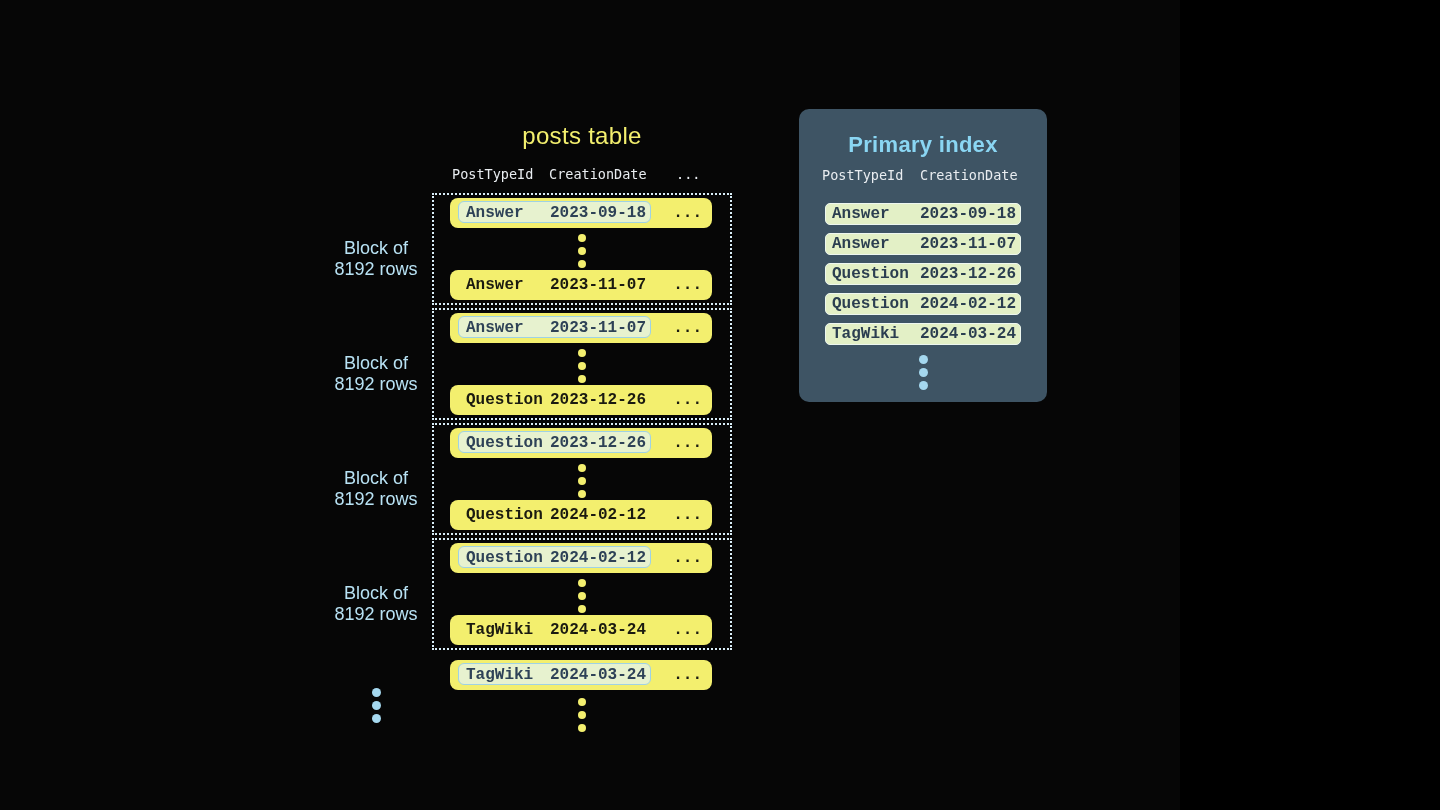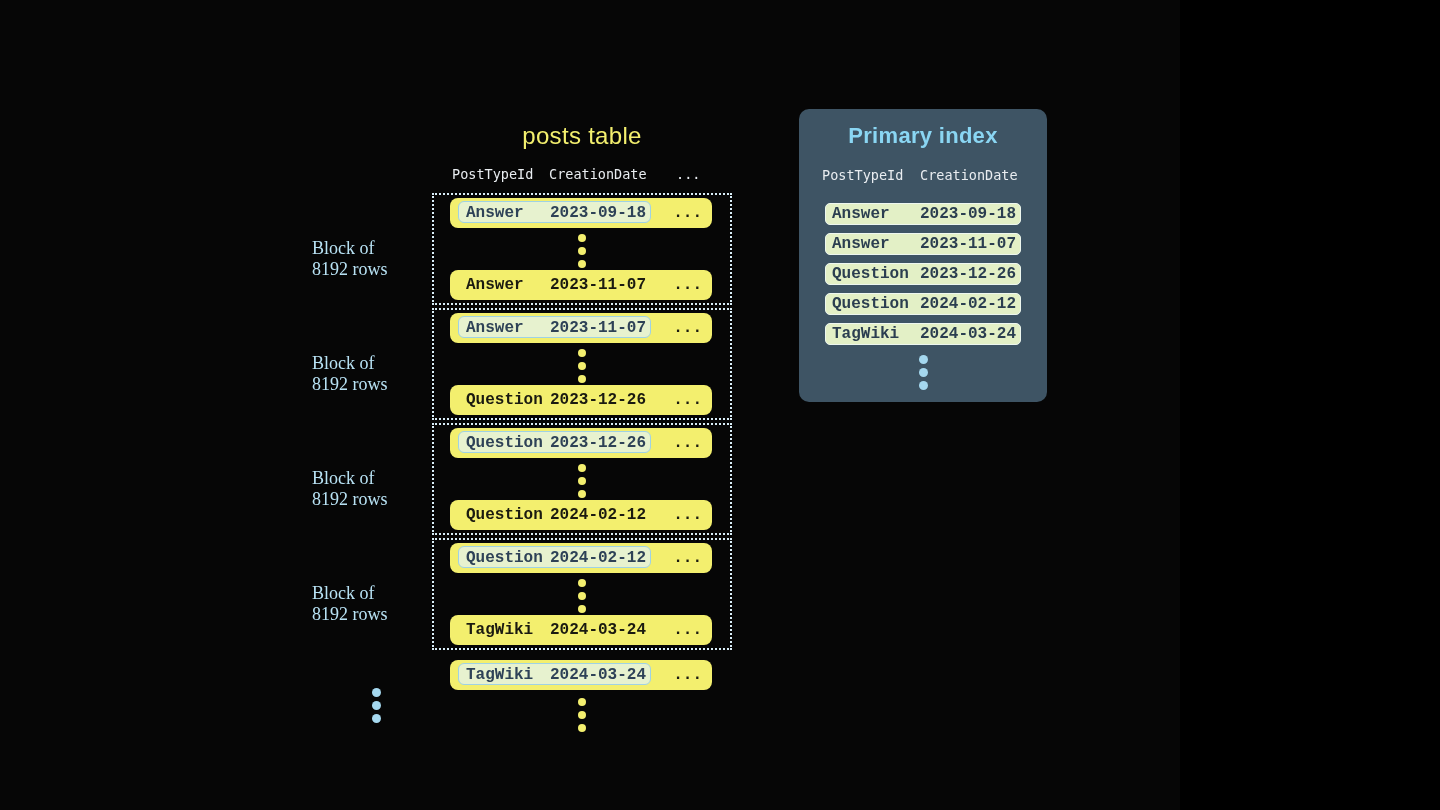--- a/index.html
+++ b/index.html
@@ -28,22 +28,22 @@
   .pt-title{position:absolute;left:432px;top:122px;width:300px;text-align:center;
             font-size:24px;font-weight:500;color:var(--yellow);letter-spacing:.3px;}
   .pt-header{position:absolute;left:432px;top:166px;width:300px;height:18px;
              font-family:"DejaVu Sans Mono","Liberation Mono",monospace;
              font-size:13.5px;font-weight:500;color:var(--header-text);}
   .pt-header span{position:absolute;top:0;white-space:pre;}
   .ph1{left:20px}.ph2{left:117px}.ph3{left:244px}
 
   .block{position:absolute;left:432px;width:300px;height:112px;box-sizing:border-box;
          border:2px dotted var(--dotted);}
-  .block-label{position:absolute;left:312px;width:160px;text-align:left;
-               font-size:18px;line-height:21px;color:var(--label-blue);font-family:Liberation Serif, serif;}
+  .block-label{position:absolute;left:296px;width:160px;text-align:center;
+               font-size:18px;line-height:21px;color:var(--label-blue);}
 
   .prow{position:absolute;left:16px;width:262px;height:30px;background:var(--yellow);
         border-radius:8px;display:flex;align-items:center;box-sizing:border-box;
         padding-left:16px;font-family:"DejaVu Sans Mono","Liberation Mono",monospace;
         font-size:16px;font-weight:700;color:var(--row-text);white-space:pre;}
   .prow .cell-bg{position:absolute;left:8px;top:3px;width:193px;height:22px;box-sizing:border-box;
         background:var(--hl-bg);border:1.5px solid var(--hl-border);border-radius:6px;}
   .prow.hl .rtype,.prow.hl .rdate{color:var(--hl-text);}
   .rtype,.rdate,.rdots{position:relative;z-index:1;font-family:Liberation Mono, monospace;}
   .rtype{width:84px;}
@@ -52,21 +52,21 @@
   .dotcol{position:absolute;display:flex;flex-direction:column;align-items:center;}
   .ydot{width:8px;height:8px;border-radius:50%;background:var(--yellow);margin:2.5px 0;}
   .bdot{width:9px;height:9px;border-radius:50%;background:var(--blue-dot);margin:2px 0;}
   .block .dotcol{left:0;right:0;top:36px;}
   .left-dots{left:296px;width:160px;top:686px;}
   .trail-dots{left:432px;width:300px;top:695px;}
 
   
   .panel{position:absolute;left:799px;top:109px;width:248px;height:293px;
          background:var(--panel-bg);border-radius:10px;}
-  .panel-title{position:absolute;left:0;right:0;top:14px;text-align:center;
+  .panel-title{position:absolute;left:0;right:0;top:23px;text-align:center;
                font-size:22px;font-weight:600;color:var(--panel-title);letter-spacing:.3px;}
   .panel-header{position:absolute;top:58px;left:0;width:100%;height:18px;
                 font-family:"DejaVu Sans Mono","Liberation Mono",monospace;
                 font-size:13.5px;font-weight:500;color:var(--header-text);}
   .panel-header span{position:absolute;top:0;white-space:pre;}
   .ih1{left:23px}.ih2{left:121px}
   .irow{position:absolute;left:26px;width:196px;height:22px;box-sizing:border-box;
         background:var(--index-bg);border:1px solid var(--index-border);border-radius:5px;
         display:flex;align-items:center;padding:0 4px 0 6px;
         font-family:"DejaVu Sans Mono","Liberation Mono",monospace;

